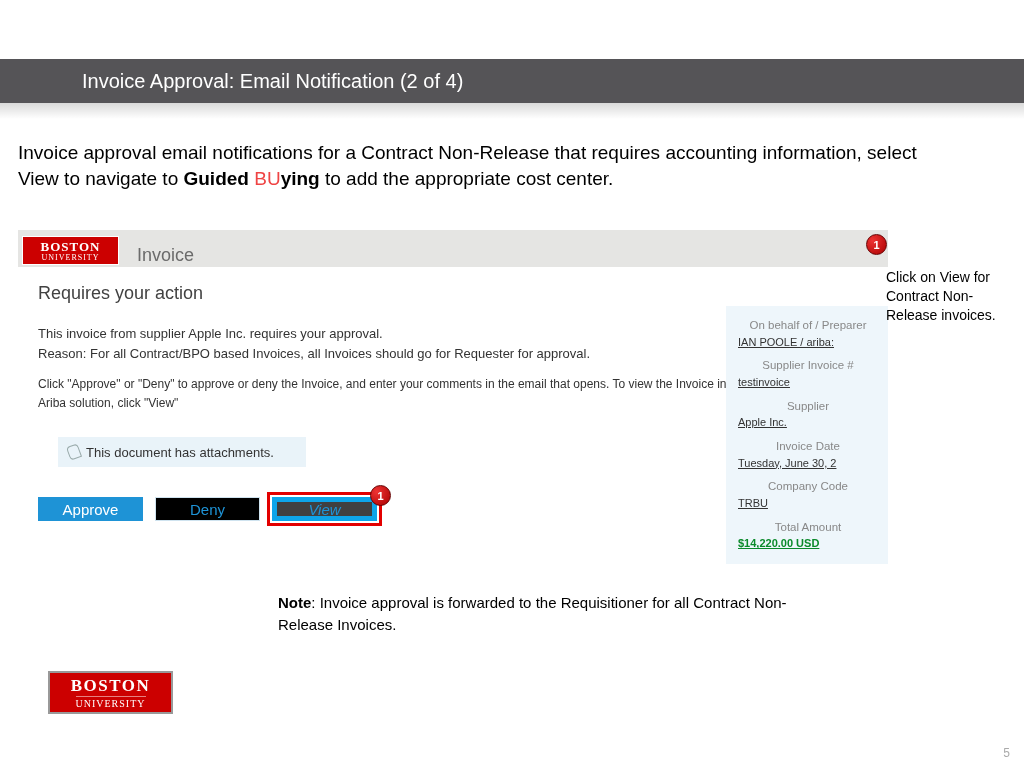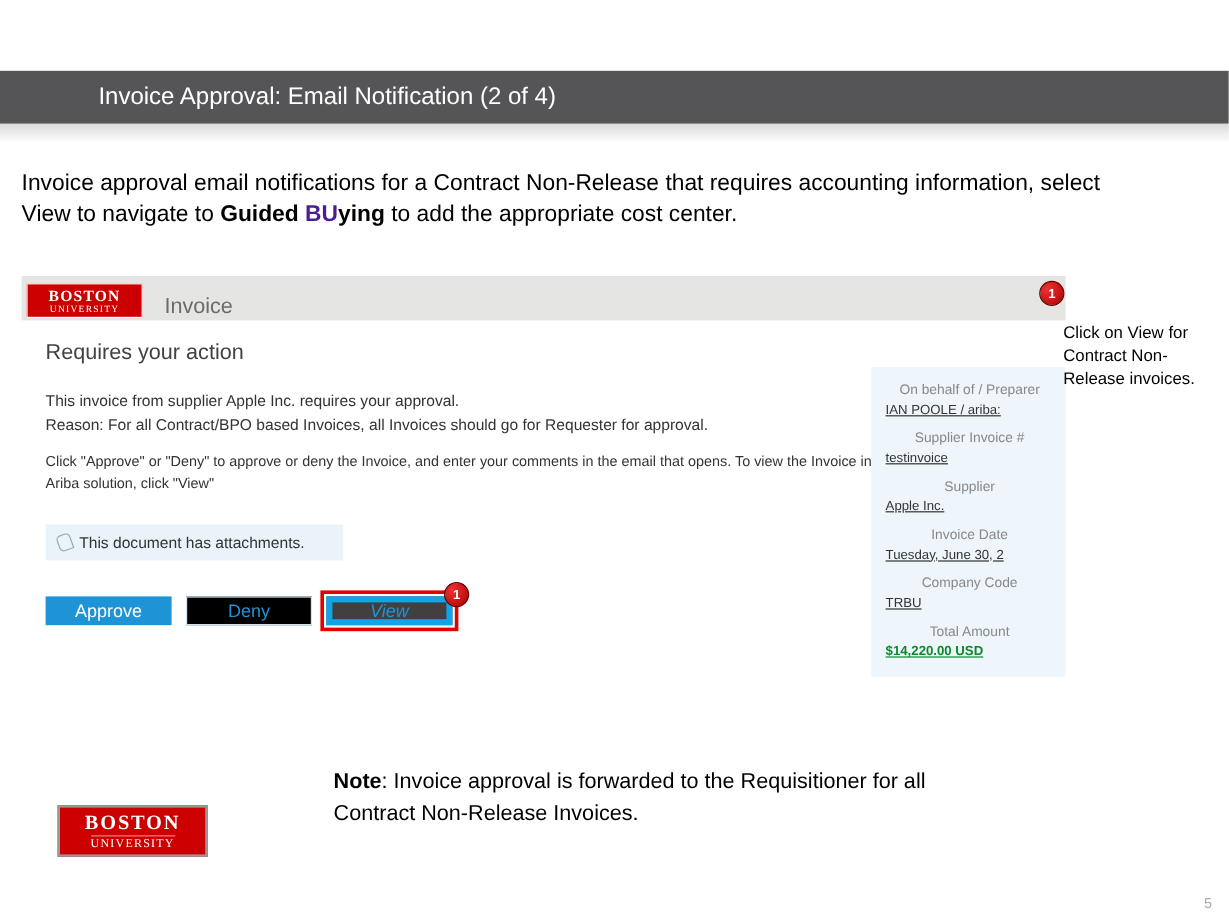--- a/index.html
+++ b/index.html
@@ -2,52 +2,52 @@
 <html><head>
 <meta charset="utf-8">
 <style>
   * { margin:0; padding:0; box-sizing:border-box; }
   body { width:1024px; height:768px; font-family:Arial,Helvetica,sans-serif; background:#fff; position:relative; overflow:hidden; }
   .title-bar { position:absolute; top:59px; left:0; right:0; height:44px; background:#555457; }
   .title-bar-text { color:#fff; font-size:20px; font-weight:400; padding:11px 0 0 82px; }
   .shadow-strip { position:absolute; top:103px; left:0; right:0; height:16px; background:linear-gradient(to bottom, rgba(0,0,0,0.15), rgba(0,0,0,0)); }
   .intro { position:absolute; top:140px; left:18px; width:930px; font-size:19px; color:#000; line-height:1.35; }
   .intro b { font-weight:700; }
-  .bu-red { color:#4c1d95; font-weight:700; }
+  .bu-red { color:#ef4444; font-weight:400; }
 
   .email { position:absolute; top:230px; left:18px; width:870px; height:340px; background:#fff; }
   .email-header { height:37px; background:#e5e5e3; display:flex; align-items:center; }
   .bu-logo-small { width:97px; height:29px; margin:4px 0 0 4px; background:#c00; border:1px solid #fff; display:flex; flex-direction:column; align-items:center; justify-content:center; }
   .bu-logo-small .l1 { color:#fff; font-size:13px; font-weight:700; letter-spacing:1px; font-family:"Times New Roman",serif; }
   .bu-logo-small .l2 { color:#fff; font-size:8px; letter-spacing:1px; font-family:"Times New Roman",serif; margin-top:-2px; }
   .email-title { color:#6b6b6b; font-size:18px; margin-left:18px;margin-top:13px; }
   .email-body { padding:16px 0 0 20px; position:relative; }
   .action-h { font-size:18px; color:#424242; margin-bottom:20px; }
   .para1 { font-size:13px; color:#333; line-height:1.5; width:700px; }
   .para2 { font-size:12px; color:#333; line-height:1.6; width:720px; margin-top:12px; }
-  .attach-bar { margin-top:24px; width:248px; height:30px; background:#e9f3f9; display:flex; align-items:center; padding-left:10px; font-size:13px; color:#333; }
+  .attach-bar { margin-top:24px; width:248px; height:30px; background:#e9f3f9; display:flex; align-items:center; padding-left:10px; font-size:13px; color:#333;margin-left:20px; }
   .attach-bar .clip { width:12px; height:14px; border:1.5px solid #9aa; border-radius:4px 4px 0 4px; margin-right:6px; transform:rotate(-20deg); }
   .btn-row { margin-top:30px; display:flex; gap:12px; align-items:center; }
   .btn { width:105px; height:24px; display:flex; align-items:center; justify-content:center; font-size:15px; }
   .btn-approve { background:#1e93d6; color:#fff; }
   .btn-deny { background:#000000; color:#1e93d6; border:1px solid #cfe3ef; }
   .btn-view-wrap { position:relative; }
   .btn-view { background:#404040; color:#1e93d6; border:5px solid #0ea5e9; outline:3px solid #e30000; outline-offset:2px;font-style:italic; }
   .marker-view { position:absolute; top:-12px; right:-14px; width:21px; height:21px; border-radius:50%; background:radial-gradient(circle at 30% 30%, #e33, #a00); border:1px solid #600; color:#fff; font-size:11px; font-weight:700; display:flex; align-items:center; justify-content:center; }
 
   .info-panel { position:absolute; top:39px; right:0; width:162px; height:258px; background:#eef6fb; padding:12px 10px 10px 12px; font-size:11.5px; color:#666; line-height:1.35; overflow:hidden; }
   .info-panel .lbl { color:#888; margin-top:9px;text-align:center; }
   .info-panel .lbl:first-child { margin-top:0; }
   .info-panel .val { color:#333; font-size:11px; margin-top:1px; white-space:nowrap;text-decoration:underline; }
   .info-panel .val.green { color:#0a8a2a; font-weight:700; }
 
   .callout-marker { position:absolute; top:234px; left:866px; width:21px; height:21px; border-radius:50%; background:radial-gradient(circle at 30% 30%, #e33, #a00); border:1px solid #600; color:#fff; font-size:11px; font-weight:700; display:flex; align-items:center; justify-content:center; z-index:5; }
   .callout-text { position:absolute; top:268px; left:886px; width:132px; font-size:14px; color:#000; line-height:1.35; }
 
-  .note { position:absolute; top:638px; left:278px; width:560px; font-size:18px; color:#000; line-height:1.45; }
+  .note { position:absolute; top:592px; left:278px; width:560px; font-size:15px; color:#000; line-height:1.45; }
   .note b { font-weight:700; }
 
   .bu-logo-footer { position:absolute; bottom:54px; left:48px; width:125px; height:43px; background:#c00; border:2px solid #999; display:flex; flex-direction:column; align-items:center; justify-content:center; }
   .bu-logo-footer .l1 { color:#fff; font-size:17px; font-weight:700; letter-spacing:1.5px; font-family:"Times New Roman",serif; }
   .bu-logo-footer .l2 { color:#fff; font-size:10px; letter-spacing:1px; font-family:"Times New Roman",serif; margin-top:0; border-top:1px solid rgba(255,255,255,0.5); padding-top:1px; }
 
   .page-num { position:absolute; bottom:8px; right:14px; font-size:12px; color:#aaa; }
 </style>
 </head>
 <body>

